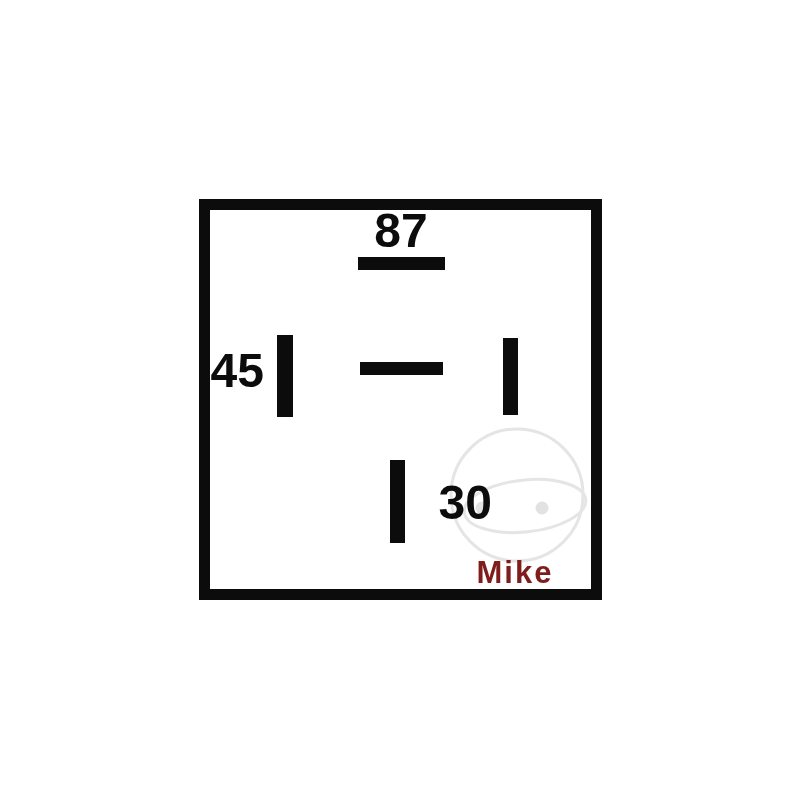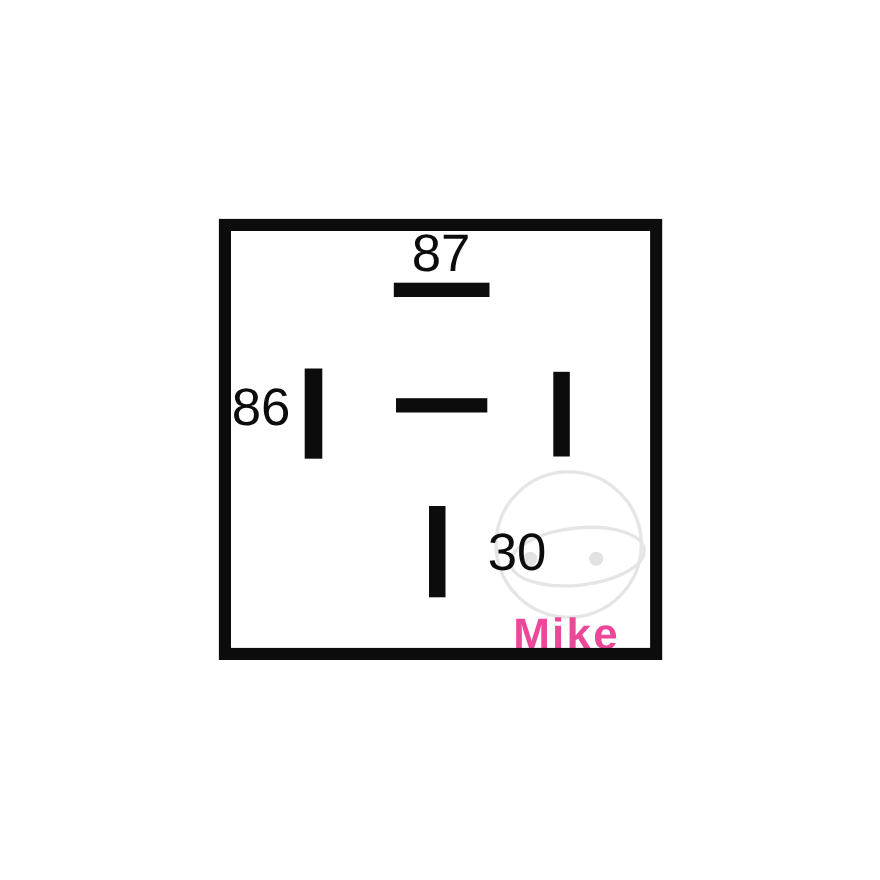--- a/index.html
+++ b/index.html
@@ -22,25 +22,25 @@
     left: 430px;
     top: 415px;
     z-index: 1;
   }
   .watermark-text {
     position: absolute;
     left: 458px;
     top: 557px;
     width: 114px;
     text-align: center;
-    font-size: 40px;
+    font-size: 31px;
     font-weight: bold;
     letter-spacing: 2px;
     line-height: 1;
-    color: #ec4899;
+    color: #7f1d1d;
     z-index: 1;
   }
 
   
   .relay-square {
     position: absolute;
     left: 199px;
     top: 199px;
     width: 403px;
     height: 401px;
@@ -59,31 +59,31 @@
   .bar-87  { left: 358px; top: 257px; width: 87px; height: 13px; }
   .bar-87a { left: 360px; top: 362px; width: 83px; height: 13px; }
   .bar-86  { left: 277px; top: 335px; width: 16px; height: 82px; }
   .bar-85  { left: 503px; top: 338px; width: 15px; height: 77px; }
   .bar-30  { left: 390px; top: 460px; width: 15px; height: 83px; }
 
   
   .lbl {
     position: absolute;
     color: #0c0c0c;
-    font-weight: normal;
+    font-weight: bold;
     font-size: 48px;
     line-height: 1;
     white-space: nowrap;
     z-index: 3;
   }
   .lbl-87  { left: 351px; top: 207px; width: 100px; text-align: center; }
   .lbl-87a { left: 350px; top: 316px; width: 100px; text-align: center; font-size: 46px; }
   .lbl-86  { left: 164px; top: 347px; width: 100px; text-align: right; }
   .lbl-85  { left: 526px; top: 348px; width: 100px; text-align: left; }
-  .lbl-30  { left: 420px; top: 479px; width: 100px; text-align: center; }
+  .lbl-30  { left: 392px; top: 479px; width: 100px; text-align: right; }
 </style>
 </head>
 <body>
 
 <div class="canvas">
 
   <svg class="watermark-svg" width="175" height="170" viewBox="430 415 175 170" aria-hidden="true">
     <circle cx="517" cy="495" r="66" fill="none" stroke="#e5e5e5" stroke-width="3"></circle>
     <ellipse cx="525" cy="506" rx="61" ry="26" fill="none" stroke="#e5e5e5" stroke-width="3" transform="rotate(-6 525 506)"></ellipse>
     <circle cx="482" cy="508" r="6.5" fill="#e2e2e2"></circle>
@@ -91,21 +91,21 @@
   </svg>
   <div class="watermark-text">Mike</div>
 
   <div class="relay-square"></div>
 
   <div class="lbl lbl-87">87</div>
   <div class="bar bar-87"></div>
 
   <div class="bar bar-87a"></div>
 
-  <div class="lbl lbl-86">86</div>
+  <div class="lbl lbl-86">45</div>
   <div class="bar bar-86"></div>
 
   <div class="bar bar-85"></div>
 
   <div class="lbl lbl-30">30</div>
   <div class="bar bar-30"></div>
 
 </div>
 
 </body></html>

